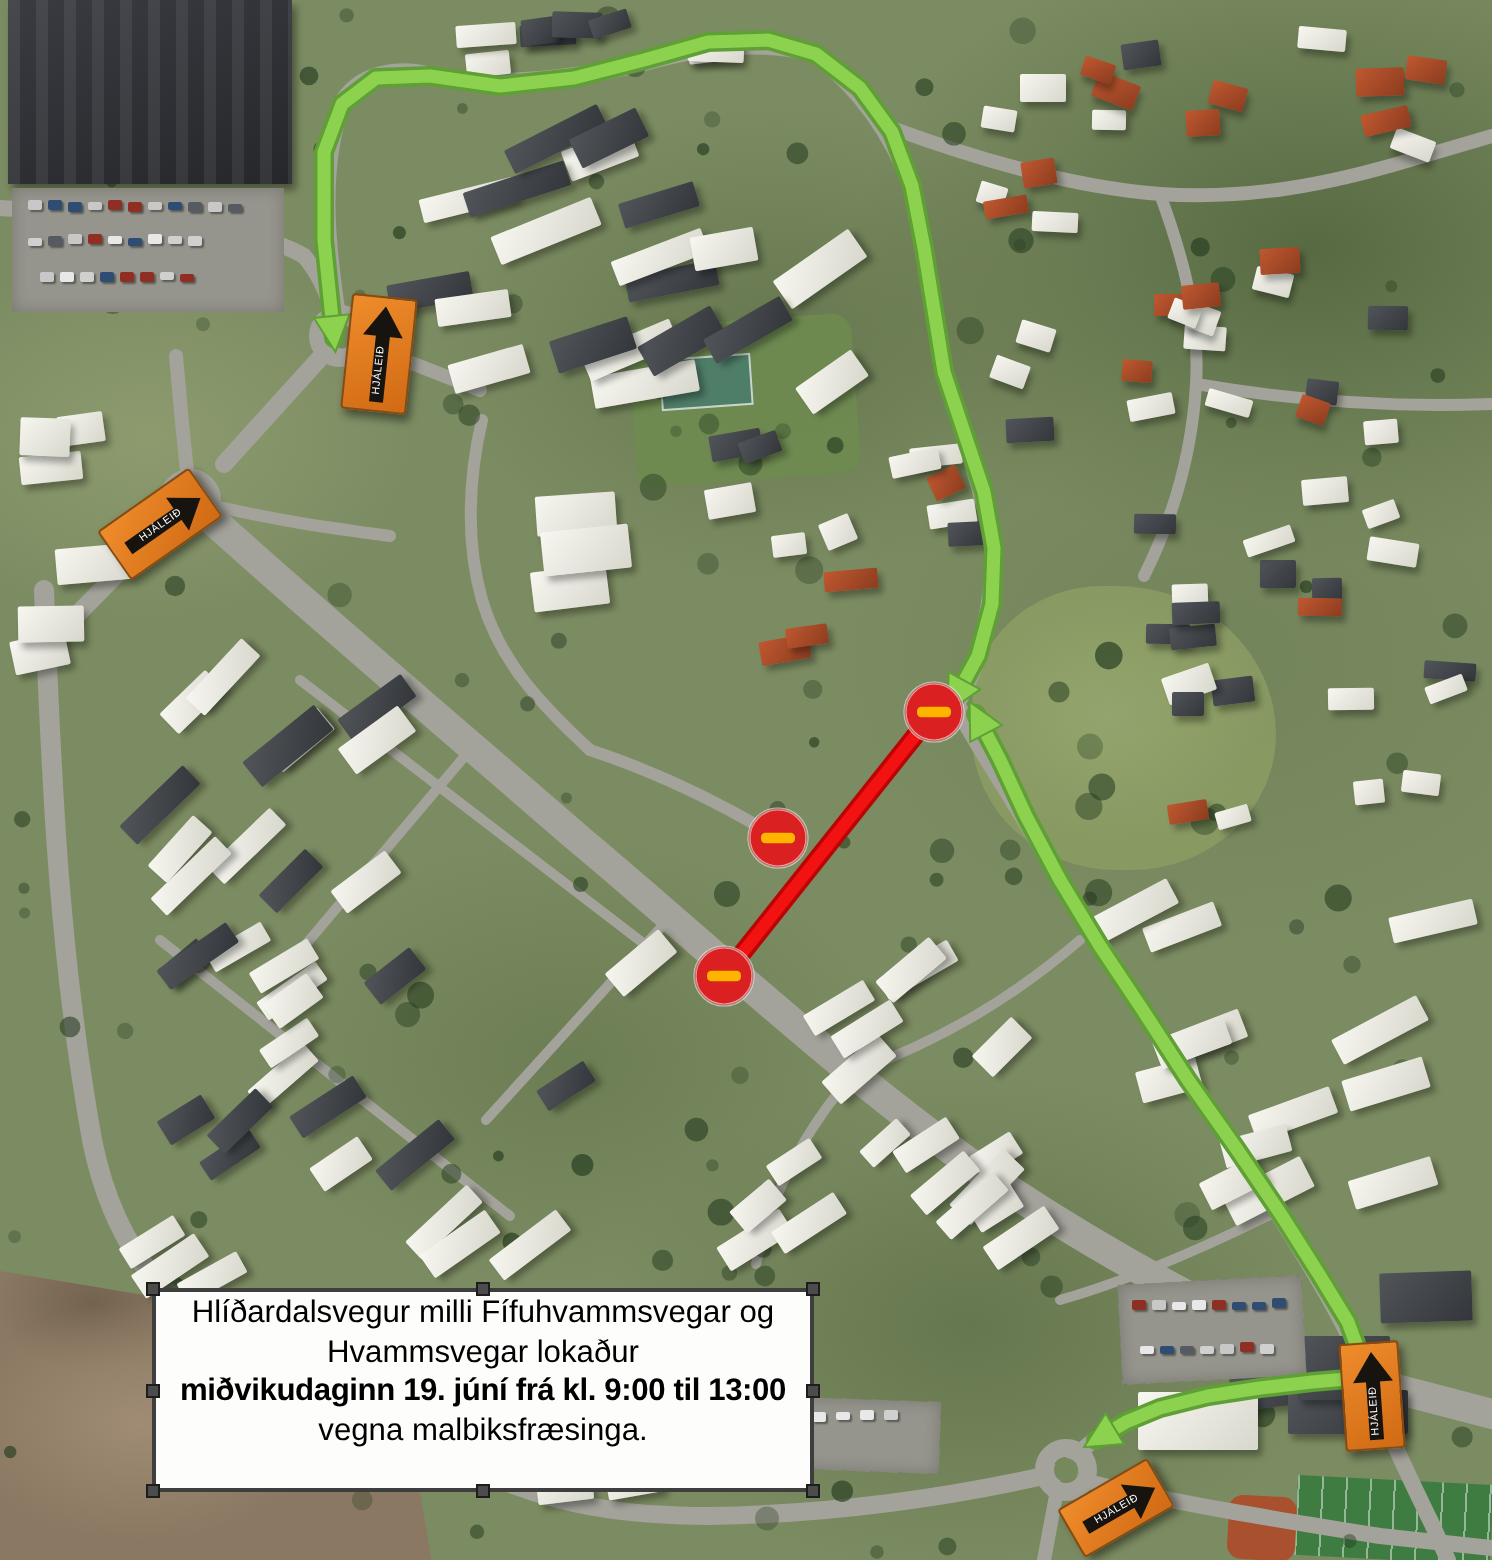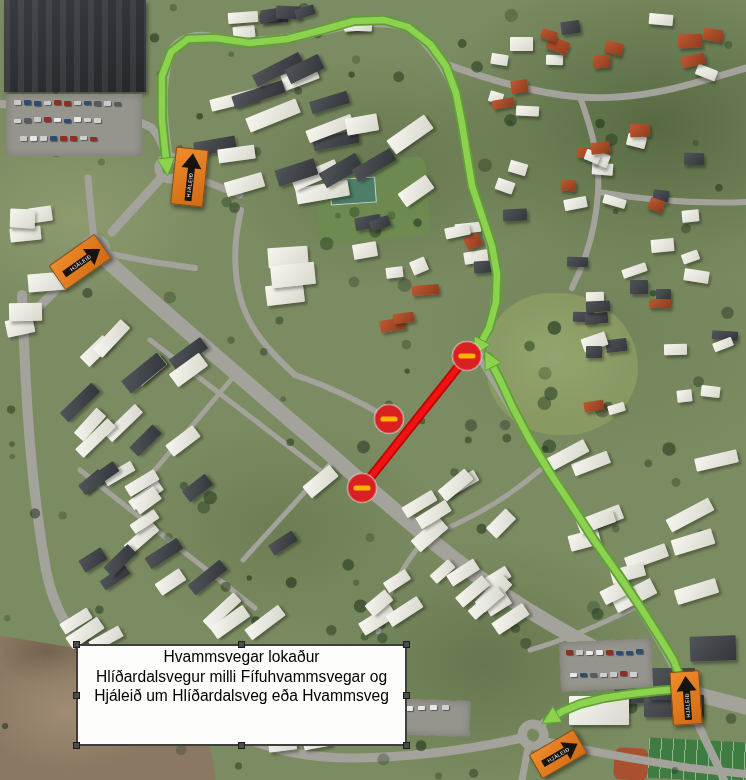--- a/index.html
+++ b/index.html
@@ -524,23 +524,24 @@
           <text x="15" y="33.48" text-anchor="middle" dominant-baseline="central" font-size="5.3" fill="#fff" letter-spacing=".4" transform="rotate(-90 15 33.48)">HJÁLEIÐ</text>
         </svg></div>
       <div class="detour-sign" style="left: 532px; top: 740px; width: 52px; height: 28px; transform: rotate(-30deg);"><svg width="52" height="28" viewBox="0 0 52 28">
           <rect x="7" y="10.5" width="30" height="7" fill="#17130f"></rect>
           <polygon points="47,14 33,4 33,24" fill="#17130f"></polygon>
           <text x="25" y="14" text-anchor="middle" dominant-baseline="central" font-size="5.3" fill="#fff" letter-spacing=".4">HJÁLEIÐ</text>
         </svg></div>
     </div>
 
   <div class="notice-box">
+    <div class="nb-line">Hlíðardalsvegur milli Fífuhvammsvegar og</div>
     <div class="nb-line">Hvammsvegar lokaður</div>
-    <div class="nb-line">Hlíðardalsvegur milli Fífuhvammsvegar og</div>
-    <div class="nb-line">Hjáleið um Hlíðardalsveg eða Hvammsveg</div>
+    <div class="nb-line bold">miðvikudaginn 19. júní frá kl. 9:00 til 13:00</div>
+    <div class="nb-line">vegna malbiksfræsinga.</div>
     <div class="handle" style="left:-5px;top:-5px"></div>
     <div class="handle" style="left:160px;top:-5px"></div>
     <div class="handle" style="right:-5px;top:-5px"></div>
     <div class="handle" style="left:-5px;top:46px"></div>
     <div class="handle" style="right:-5px;top:46px"></div>
     <div class="handle" style="left:-5px;bottom:-5px"></div>
     <div class="handle" style="left:160px;bottom:-5px"></div>
     <div class="handle" style="right:-5px;bottom:-5px"></div>
   </div>
 

